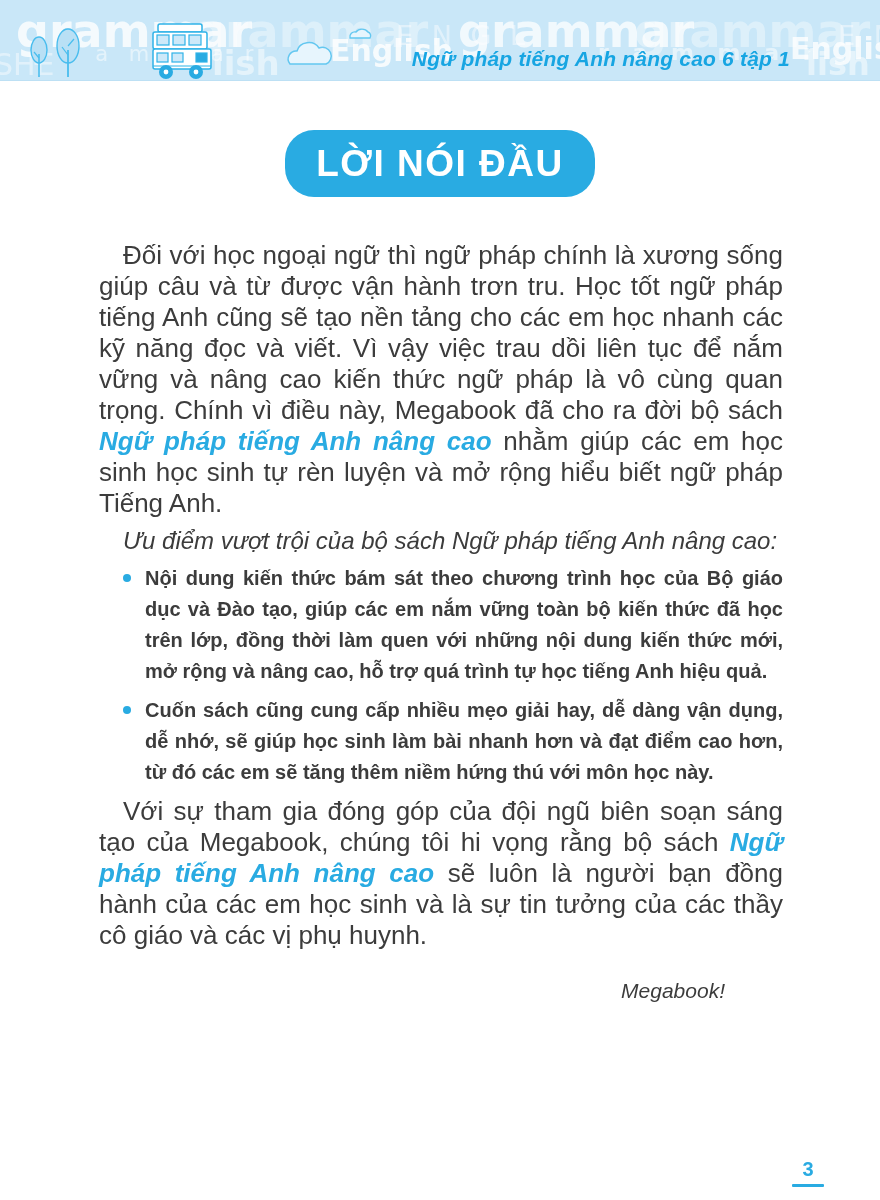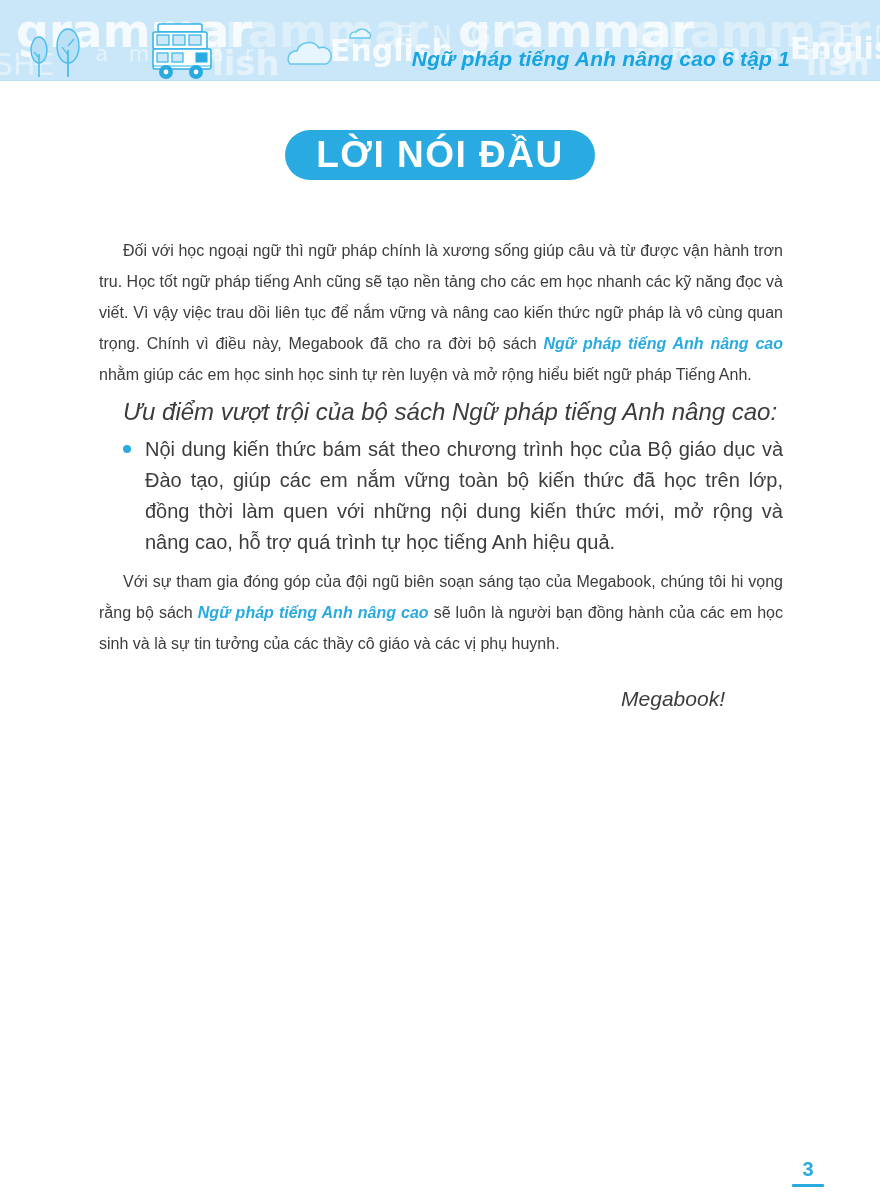--- a/index.html
+++ b/index.html
@@ -8,33 +8,33 @@
 
   
   .header{position:absolute;top:0;left:0;width:880px;height:80px;background:#c9e7f8;
           overflow:hidden;border-bottom:1px solid #bde0f4;}
   .wm{position:absolute;color:#ffffff;white-space:nowrap;font-family:"DejaVu Sans",sans-serif;line-height:1;}
   .hdr-art{position:absolute;}
   .header-title{position:absolute;top:47px;right:90px;font-size:21px;font-weight:bold;
                 font-style:italic;color:#17a5e2;white-space:nowrap;letter-spacing:0.2px;padding-left:40px;}
 
   
-  .title-pill{margin:50px auto 16px;width:310px;height:50px;background:#29abe2;border-radius:29px;
+  .title-pill{margin:50px auto 4px;width:310px;height:67px;background:#29abe2;border-radius:29px;
               display:flex;align-items:center;justify-content:center;}
   .title-pill span{color:#ffffff;font-weight:bold;font-size:37px;letter-spacing:1.5px;
                    font-family:"Liberation Sans",sans-serif;}
 
   
   .content{padding:39px 97px 0 99px;}
-  .para{font-size:16px;line-height:31px;text-align:justify;margin:0 0 6px 0;}
+  .para{font-size:26px;line-height:31px;text-align:justify;margin:0 0 6px 0;}
   .indent{text-indent:24px;}
   .hl{color:#29abe2;font-weight:bold;font-style:italic;}
   .lead{font-style:italic;text-indent:24px;font-size:24px;line-height:31px;margin:2px 0 7px 0;}
   .bullets{list-style:none;margin:0 0 2px 0;padding:0;}
-  .bullets li{display:flex;margin:0 0 8px 0;}
+  .bullets li{display:flex;margin:0 0 8px 0;font-weight:bold;}
   .dot{flex:0 0 auto;width:8px;height:8px;border-radius:50%;background:#29abe2;
        margin:11px 14px 0 24px;}
   .bullets li .btxt{flex:1;font-size:20px;line-height:31px;text-align:justify;}
   .signature{text-align:right;padding-right:58px;font-style:italic;font-size:21px;
              margin:28px 0 0 0;color:#3c3c3c;}
 
   
   .pagenum-wrap{position:absolute;right:56px;bottom:13px;width:32px;text-align:center;}
   .pagenum{color:#29abe2;font-weight:bold;font-size:20px;line-height:1;margin-bottom:5px;}
   .pagenum-bar{height:3px;background:#29abe2;border-radius:1px;}
@@ -106,20 +106,24 @@
 
       <p class="para indent"><span>Đối với học ngoại ngữ thì ngữ pháp chính là xương sống giúp câu và từ được vận hành trơn tru. Học tốt ngữ pháp tiếng Anh cũng sẽ tạo nền tảng cho các em học nhanh các kỹ năng đọc và viết. Vì vậy việc trau dồi liên tục để nắm vững và nâng cao kiến thức ngữ pháp là vô cùng quan trọng. Chính vì điều này, Megabook đã cho ra đời bộ sách </span><span class="hl">Ngữ pháp tiếng Anh nâng cao</span><span> nhằm giúp các em học sinh học sinh tự rèn luyện và mở rộng hiểu biết ngữ pháp Tiếng Anh.</span></p>
 
       <p class="lead">Ưu điểm vượt trội của bộ sách Ngữ pháp tiếng Anh nâng cao:</p>
 
       <ul class="bullets">
         <li>
           <span class="dot"></span>
           <span class="btxt">Nội dung kiến thức bám sát theo chương trình học của Bộ giáo dục và Đào tạo, giúp các em nắm vững toàn bộ kiến thức đã học trên lớp, đồng thời làm quen với những nội dung kiến thức mới, mở rộng và nâng cao, hỗ trợ quá trình tự học tiếng Anh hiệu quả.</span>
         </li>
+        <li>
+          <span class="dot"></span>
+          <span class="btxt">Cuốn sách cũng cung cấp nhiều mẹo giải hay, dễ dàng vận dụng, dễ nhớ, sẽ giúp học sinh làm bài nhanh hơn và đạt điểm cao hơn, từ đó các em sẽ tăng thêm niềm hứng thú với môn học này.</span>
+        </li>
       </ul>
 
       <p class="para indent"><span>Với sự tham gia đóng góp của đội ngũ biên soạn sáng tạo của Megabook, chúng tôi hi vọng rằng bộ sách </span><span class="hl">Ngữ pháp tiếng Anh nâng cao</span><span> sẽ luôn là người bạn đồng hành của các em học sinh và là sự tin tưởng của các thầy cô giáo và các vị phụ huynh.</span></p>
 
       <p class="signature">Megabook!</p>
     </div>
   </main>
 
   <div class="pagenum-wrap">
     <div class="pagenum">3</div>

